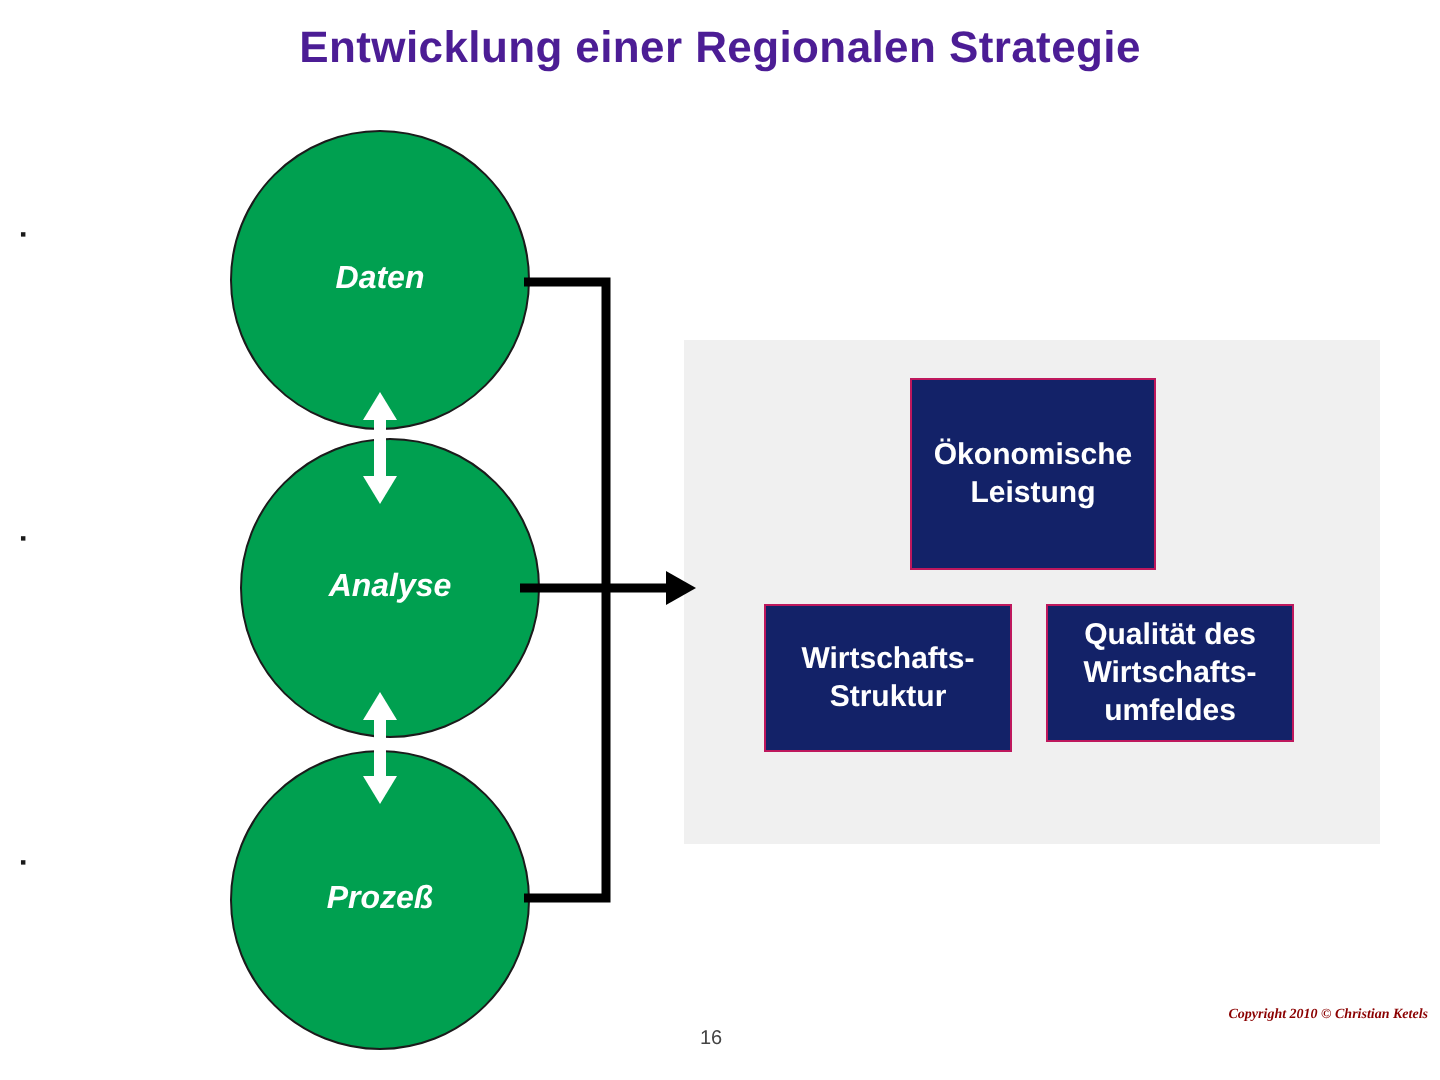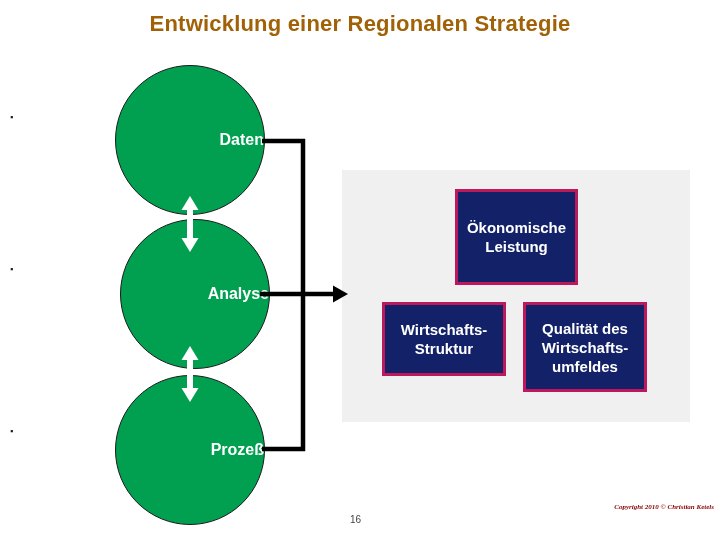--- a/index.html
+++ b/index.html
@@ -15,55 +15,55 @@
   .slide{
     position:relative;
     width:720px;height:540px;
     background:#ffffff;
     overflow:hidden;
     font-family:"Liberation Sans", sans-serif;
   }
   .title{
     position:absolute;top:11px;left:0;right:0;
     text-align:center;
-    font-size:22px;font-weight:bold;color:#a16207;
+    font-size:22px;font-weight:bold;color:#4c1d95;
     letter-spacing:0.2px;
   }
   .bullet{position:absolute;font-size:11px;line-height:14px;color:#1a1a1a;}
   .bullet .marker{position:absolute;left:0;top:0;font-size:9px;}
   .bullet .btext{display:block;margin-left:12px;}
   .b1{left:10px;top:110px;width:108px;}
   .b2{left:10px;top:262px;width:88px;}
   .b3{left:10px;top:424px;width:112px;}
   .circle{
     position:absolute;width:150px;height:150px;border-radius:50%;
     background:var(--circle-green);
     border:1.5px solid #1b1b1b;
-    display:flex;align-items:center;justify-content:flex-end;
+    display:flex;align-items:center;justify-content:center;font-style:italic;
   }
   .circle .clabel{color:#fff;font-weight:bold;font-size:16px;}
   .c-daten{left:115px;top:65px;}
   .c-analyse{left:120px;top:219px;}
   .c-prozess{left:115px;top:375px;}
   .panel{
     position:absolute;left:342px;top:170px;width:348px;height:252px;
     background:var(--panel-gray);
   }
   .navybox{
     position:absolute;
     background:var(--box-navy);
-    border:3px solid #be185d;
+    border:1px solid #be185d;
     display:flex;align-items:center;justify-content:center;
     text-align:center;
     color:#fff;font-weight:bold;font-size:15px;line-height:19px;
     padding:8px 8px;
   }
   .box-oekonomische{left:455px;top:189px;width:123px;height:96px;}
   .box-struktur{left:382px;top:302px;width:124px;height:74px;}
-  .box-qualitaet{left:523px;top:302px;width:124px;height:90px;}
+  .box-qualitaet{left:523px;top:302px;width:124px;height:69px;}
   .connector-layer{
     position:absolute;left:0;top:0;width:720px;height:540px;
     pointer-events:none;
   }
   .pagenum{
     position:absolute;left:350px;top:514px;
     font-size:10px;color:#444;text-align:center;
   }
   .copyright{
     position:absolute;right:6px;top:503px;

